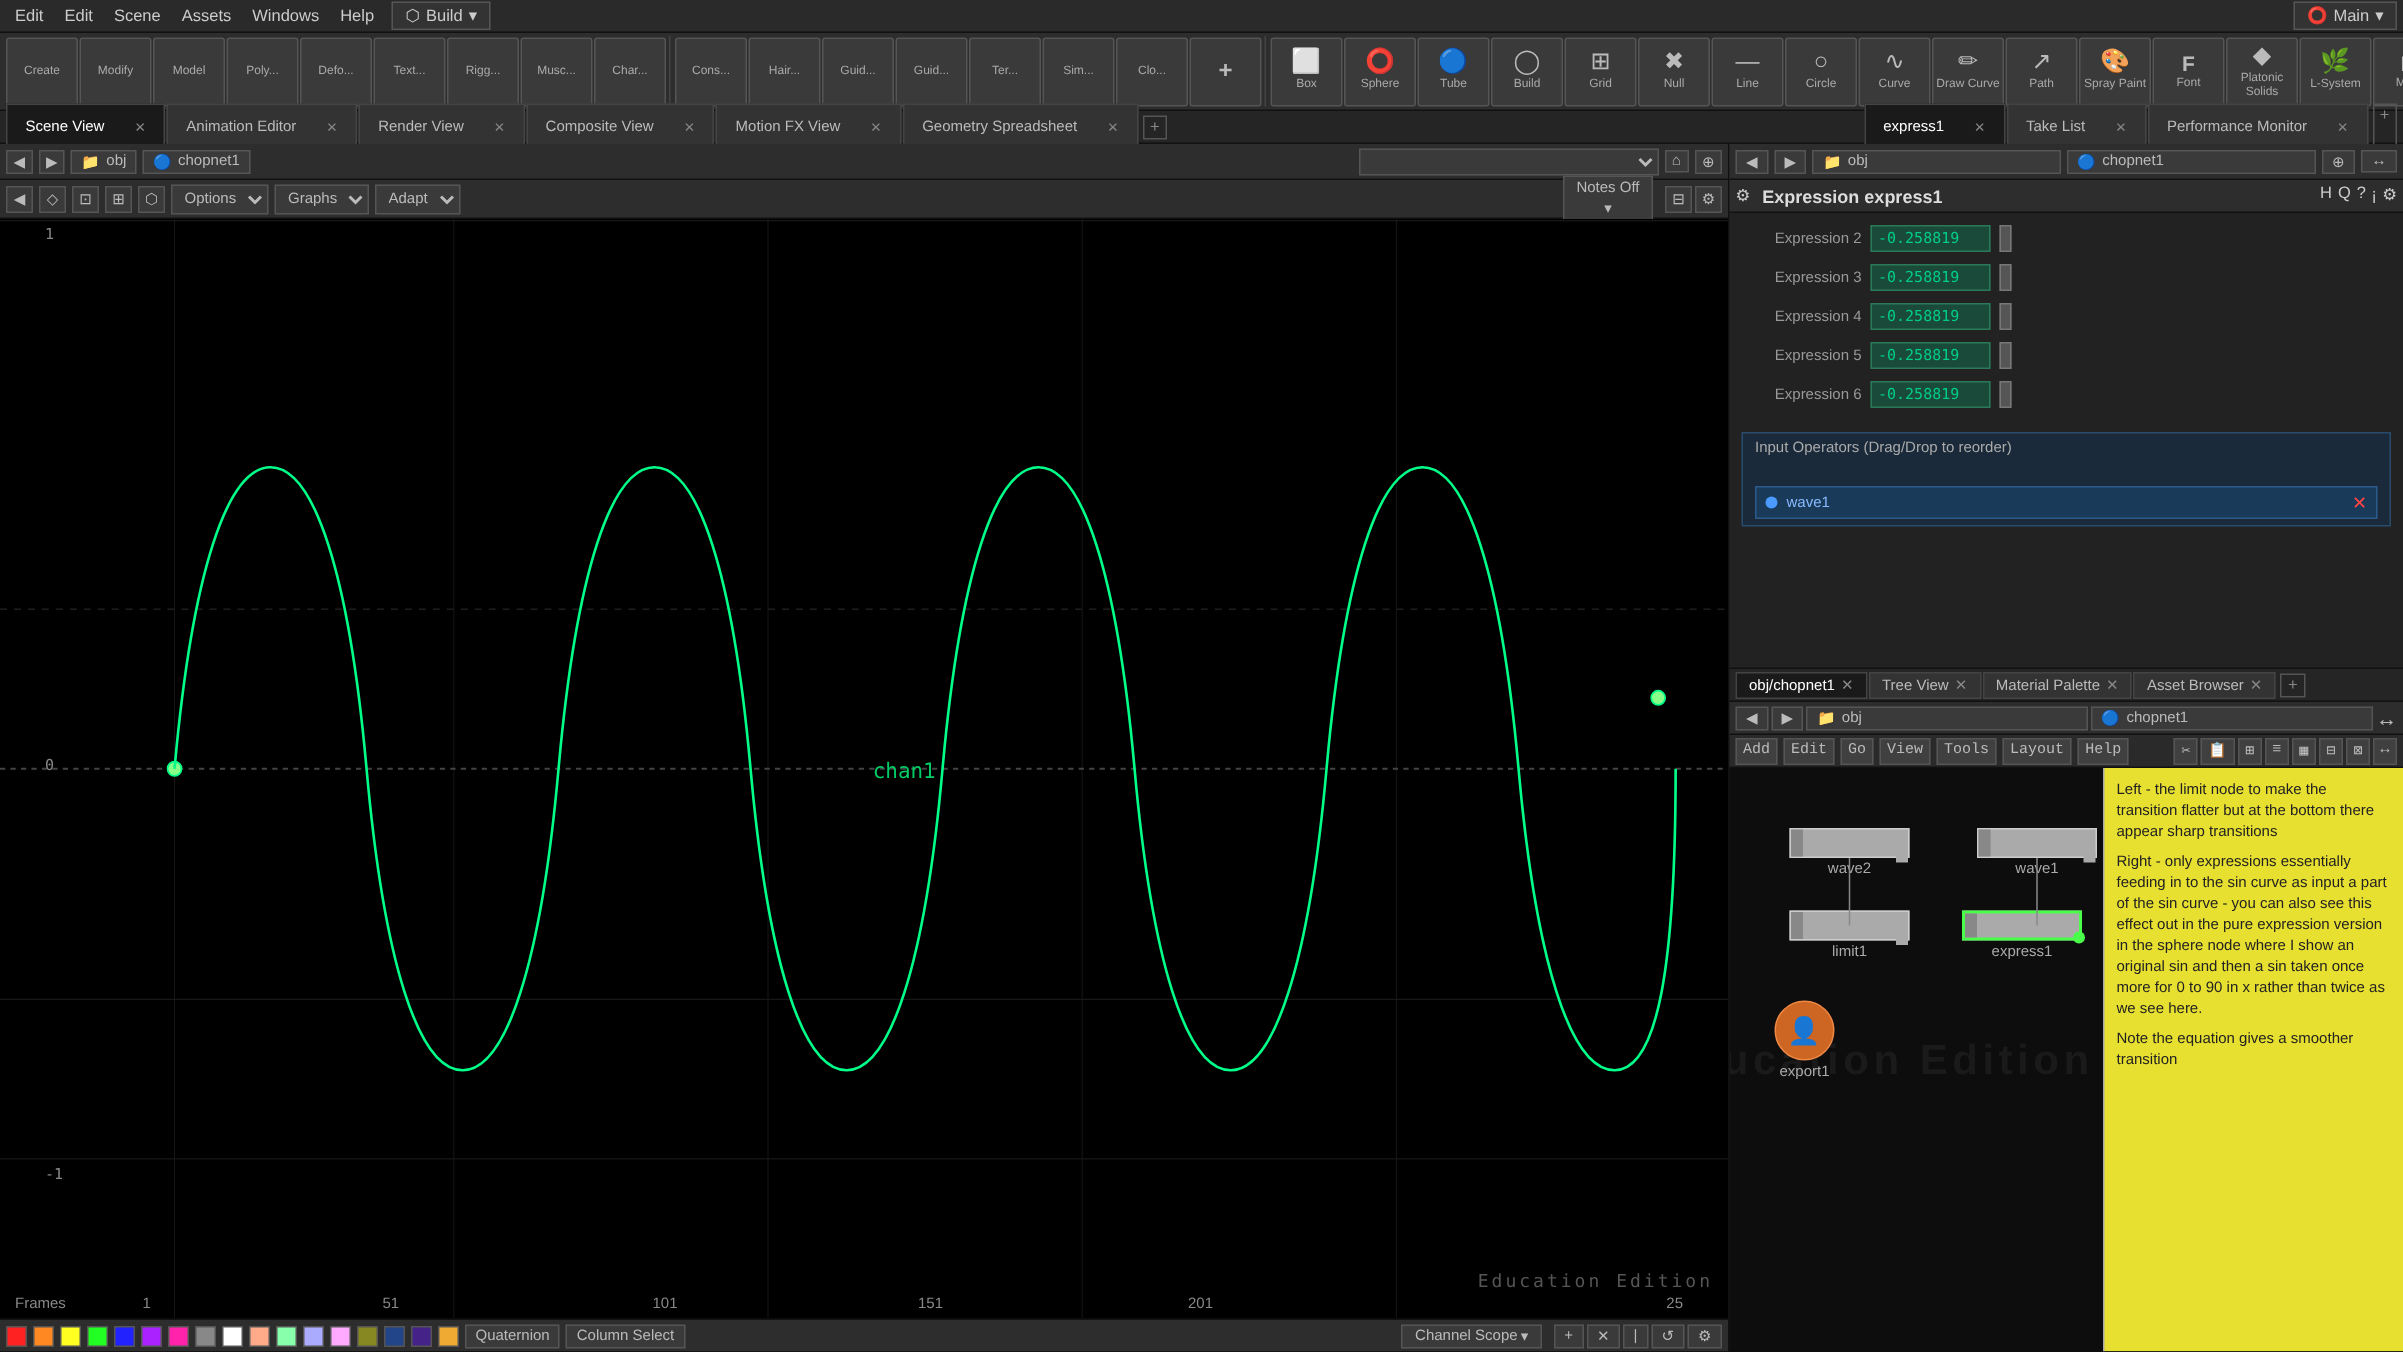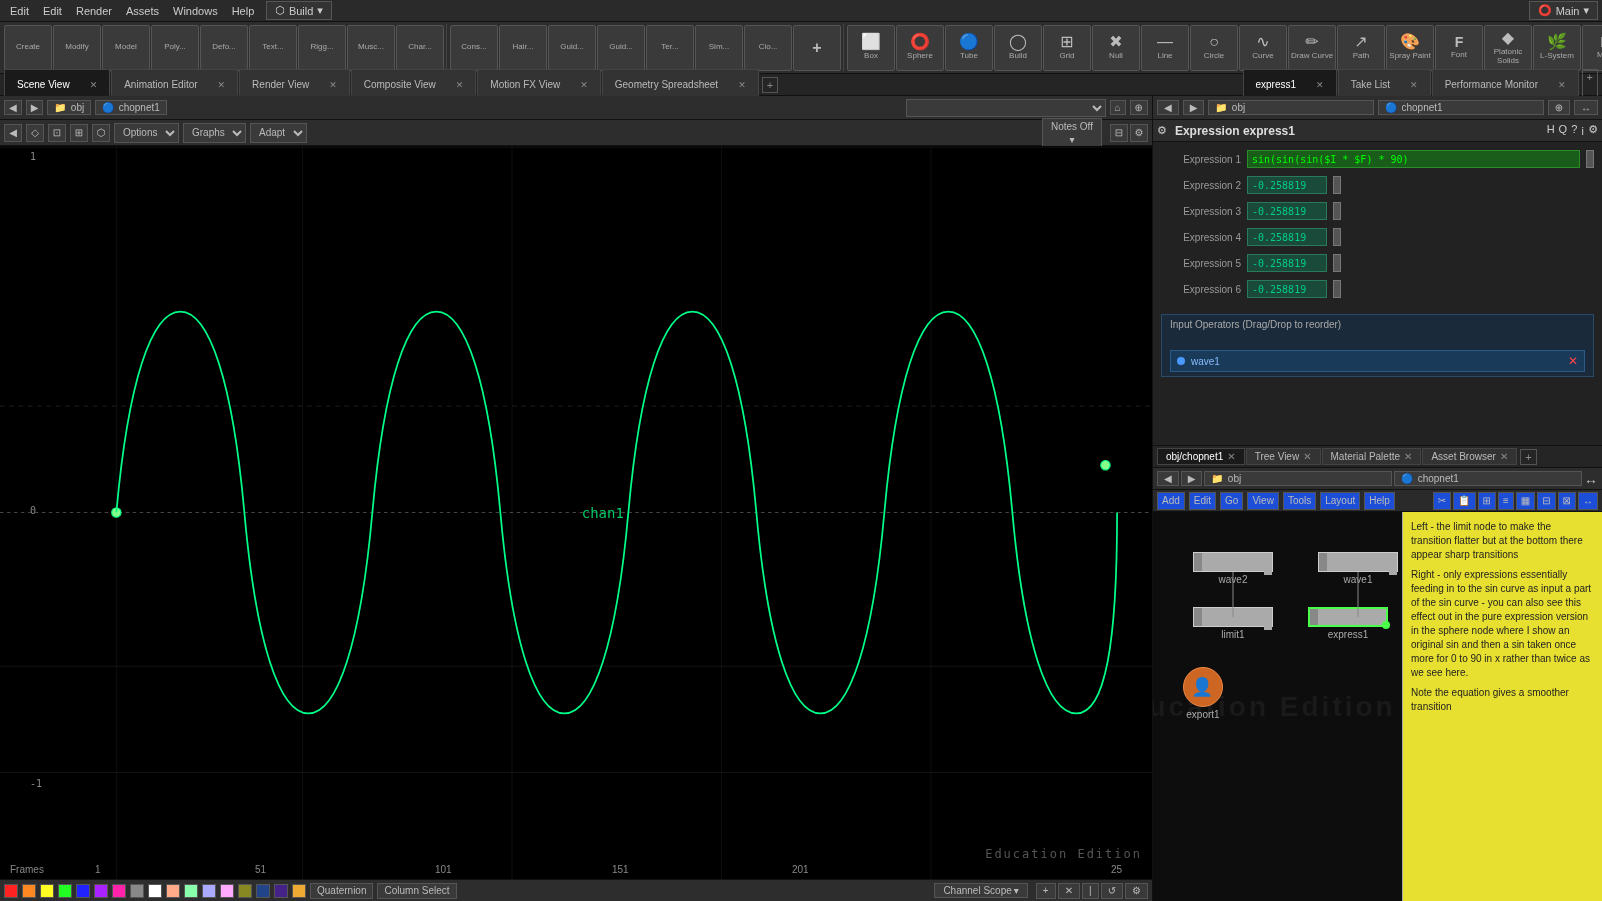--- a/index.html
+++ b/index.html
@@ -81,32 +81,32 @@
     .tooltip-panel { width: 200px; background: #e8e030; color: #222; font-size: 10px; padding: 8px; overflow-y: auto; border-left: 1px solid #aaa; }
     .tooltip-panel p { margin-bottom: 6px; line-height: 1.4; }
 
     
     .bottom-right-tabs { display: flex; align-items: center; background: #252525; height: 22px; border-bottom: 1px solid #111; padding: 0 4px; gap: 1px; }
     .bottom-right-tab { padding: 2px 8px; font-size: 10px; color: #bbb; cursor: pointer; background: #333; border: 1px solid #444; }
     .bottom-right-tab.active { background: #1a1a1a; color: #fff; }
 
     
     .bottom-right-toolbar { display: flex; align-items: center; background: #2d2d2d; height: 22px; border-bottom: 1px solid #111; padding: 0 4px; gap: 2px; }
-    .br-tool-btn { background: #1d4ed8; border: 1px solid #555; padding: 1px 4px; color: #bbb; font-size: 10px; cursor: pointer; height: 18px; display: flex; align-items: center; }
+    .br-tool-btn { background: #404040; border: 1px solid #555; padding: 1px 4px; color: #bbb; font-size: 10px; cursor: pointer; height: 18px; display: flex; align-items: center; font-family: Liberation Mono, monospace; }
 
     
     svg.wave-svg { position: absolute; top: 0; left: 0; width: 100%; height: 100%; }
   </style>
 </head>
 <body>
 
 <div class="menu-bar">
   <span class="menu-item">Edit</span>
   <span class="menu-item">Edit</span>
-  <span class="menu-item">Render</span>
+  <span class="menu-item">Scene</span>
   <span class="menu-item">Assets</span>
   <span class="menu-item">Windows</span>
   <span class="menu-item">Help</span>
   <div class="build-btn">
     <span>⬡</span>
     <span>Build</span>
     <span>▾</span>
   </div>
   <div class="main-dropdown" style="margin-left:auto;">
     <span>⭕</span>
@@ -442,25 +442,20 @@
           <span>Q</span>
           <span>?</span>
           <span>ℹ</span>
           <span>⚙</span>
         </div>
       </div>
 
 
       <div class="expr-container">
 
-        <div class="expr-row">
-          <span class="expr-label">Expression 1</span>
-          <input class="expr-input" type="text" value="sin(sin(sin($I * $F) * 90)" style="flex: 1 1 0%;">
-          <div class="expr-slider"></div>
-        </div>
 
         <div class="expr-row">
           <span class="expr-label">Expression 2</span>
           <input class="expr-value" type="text" value="-0.258819" style="">
           <div class="expr-slider"></div>
         </div>
 
         <div class="expr-row">
           <span class="expr-label">Expression 3</span>
           <input class="expr-value" type="text" value="-0.258819" style="">

